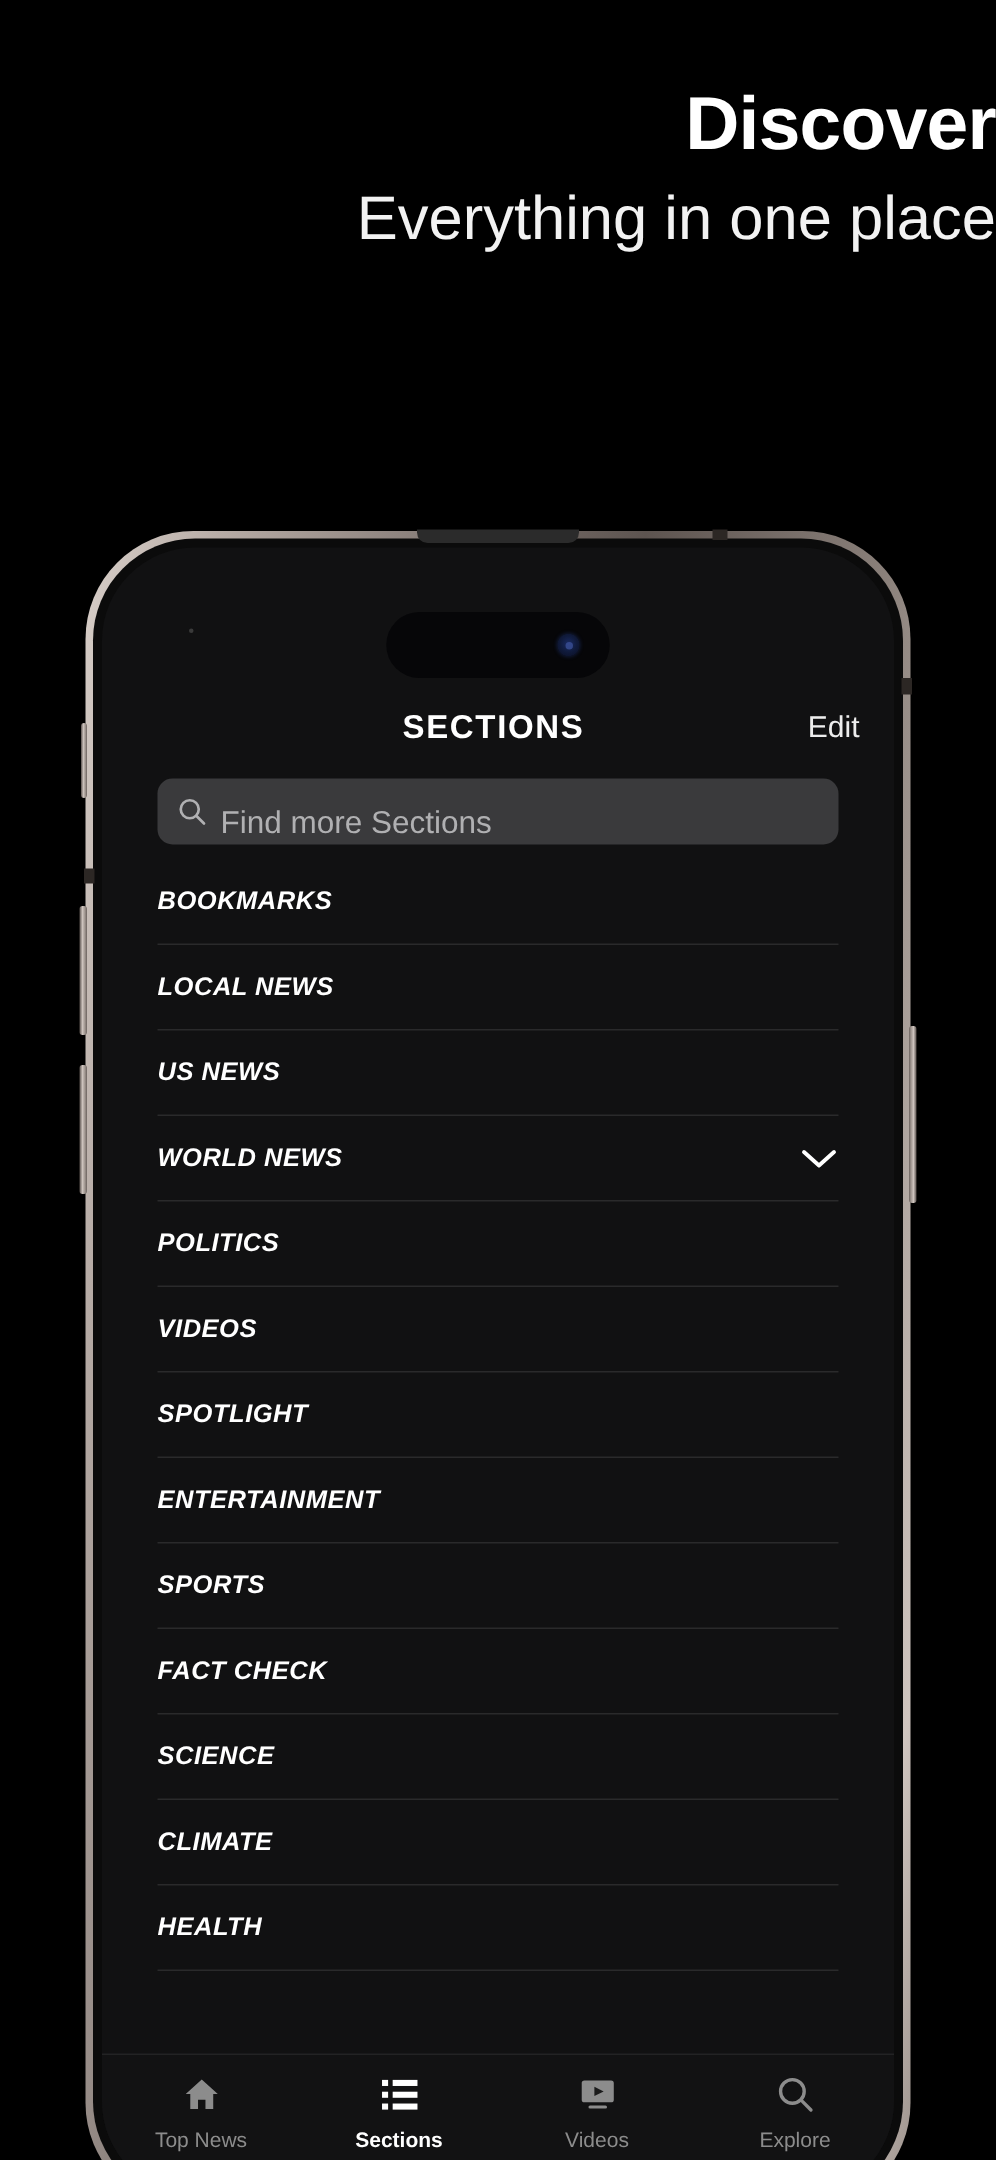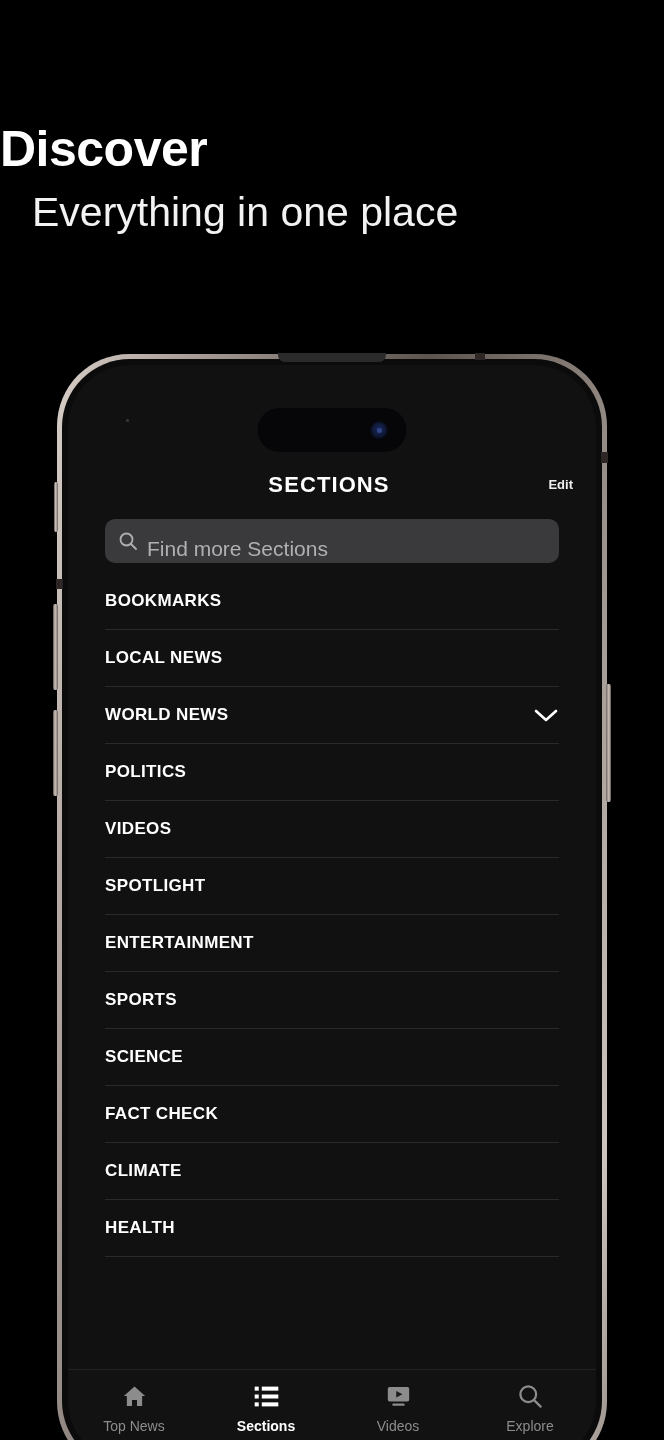--- a/index.html
+++ b/index.html
@@ -8,23 +8,23 @@
     width:664px; height:1440px;
     background:#000;
     font-family:"Liberation Sans", sans-serif;
     overflow:hidden;
     position:relative;
   }
 
   
   .promo {
     position:absolute;
-    top:15px; left:0; right:0;
-    padding-top:108px;
-    text-align:left;
+    top:0; left:0; right:0;
+    padding-top:56px;
+    text-align:right;
   }
   .promo-title {
     color:#fff;
     font-size:50px;
     font-weight:bold;
     letter-spacing:-0.5px;
     line-height:1.05;
   }
   .promo-sub {
     color:#f2f2f2;
@@ -143,22 +143,22 @@
     font-size:22px;
     font-weight:bold;
     letter-spacing:1.1px;
     line-height:44px;
     padding-right:6px;
   }
   .edit-btn {
     position:absolute;
     right:23px; top:0;
     color:#ededed;
-    font-size:13px;
-    font-weight:700;
+    font-size:20px;
+    font-weight:400;
     line-height:44px;
     cursor:pointer;
   }
 
   
   .search-wrap {
     position:absolute;
     top:154px; left:37px; right:37px;
     height:44px;
     z-index:3;
@@ -194,20 +194,21 @@
     overflow:hidden;
     z-index:2;
   }
   .section-row {
     height:57px;
     display:flex;
     align-items:center;
     justify-content:space-between;
     border-bottom:1px solid #2a2a2b;
     cursor:pointer;
+    font-style:italic;
   }
   .section-label {
     color:#fff;
     font-size:17px;
     font-weight:bold;
     letter-spacing:0.35px;
   }
   .chevron { flex:0 0 auto; display:block; }
 
   
@@ -280,20 +281,23 @@
       </div>
 
       <div class="sections-list">
           <div class="section-row">
             <span class="section-label">BOOKMARKS</span>
           </div>
           <div class="section-row">
             <span class="section-label">LOCAL NEWS</span>
           </div>
           <div class="section-row">
+            <span class="section-label">US NEWS</span>
+          </div>
+          <div class="section-row">
             <span class="section-label">WORLD NEWS</span>
             <svg class="chevron" width="26" height="16" viewBox="0 0 26 16">
               <polyline points="3,4 13,13 23,4" fill="none" stroke="#ffffff" stroke-width="2.6" stroke-linecap="round" stroke-linejoin="round"></polyline>
             </svg>
           </div>
           <div class="section-row">
             <span class="section-label">POLITICS</span>
           </div>
           <div class="section-row">
             <span class="section-label">VIDEOS</span>
@@ -301,24 +305,24 @@
           <div class="section-row">
             <span class="section-label">SPOTLIGHT</span>
           </div>
           <div class="section-row">
             <span class="section-label">ENTERTAINMENT</span>
           </div>
           <div class="section-row">
             <span class="section-label">SPORTS</span>
           </div>
           <div class="section-row">
+            <span class="section-label">FACT CHECK</span>
+          </div>
+          <div class="section-row">
             <span class="section-label">SCIENCE</span>
-          </div>
-          <div class="section-row">
-            <span class="section-label">FACT CHECK</span>
           </div>
           <div class="section-row">
             <span class="section-label">CLIMATE</span>
           </div>
           <div class="section-row">
             <span class="section-label">HEALTH</span>
           </div>
         </div>
 
       <div class="tabbar">

